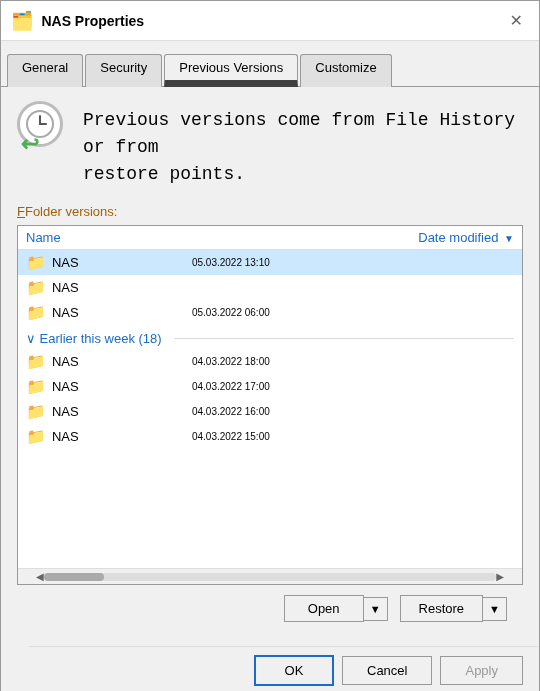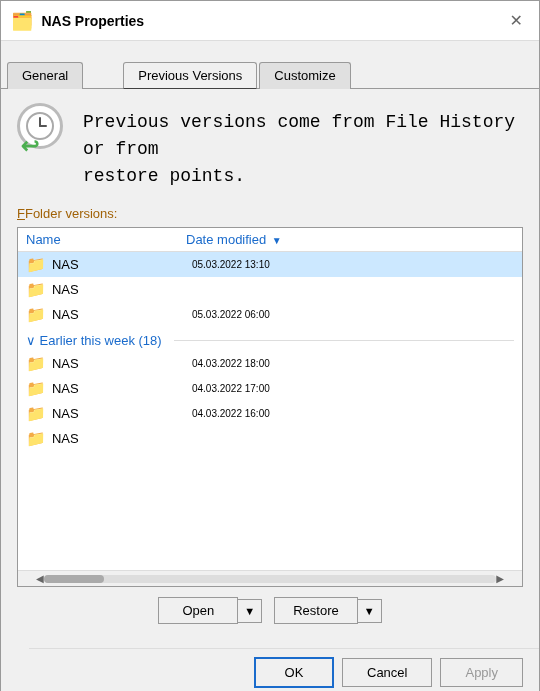--- a/index.html
+++ b/index.html
@@ -40,41 +40,40 @@
       border: none;
       font-size: 16px;
       cursor: pointer;
       color: #666;
       padding: 2px 6px;
     }
     .tabs {
       display: flex;
       background: #f0f0f0;
       border-bottom: 1px solid #999;
-      padding: 20px 6px 0 6px;
+      padding: 12px 6px 0 6px;
       gap: 2px;
     }
     .tab {
       padding: 5px 14px;
       border: 1px solid #999;
       border-bottom: none;
       background: #e0e0e0;
       cursor: pointer;
       font-size: 13px;
       color: #000;
       border-radius: 3px 3px 0 0;
       position: relative;
       bottom: -1px;
     }
     .tab.active {
       background: #f0f0f0;
-      border-bottom: 1px solid #404040;
+      border-bottom: 7px solid #404040;
       font-weight: 500;
       z-index: 1;
-      margin-left: 38px;
     }
     .tab-content {
       padding: 14px 16px;
     }
     .info-section {
       display: flex;
       align-items: flex-start;
       gap: 14px;
       margin-bottom: 16px;
     }
@@ -115,21 +114,21 @@
       display: flex;
       align-items: center;
       padding: 4px 8px;
       border-bottom: 1px solid #ddd;
       background: #fff;
       position: sticky;
       top: 0;
       z-index: 2;
     }
     .col-name { width: 160px; color: #1a6bcc; font-size: 13px; }
-    .col-date { flex: 1; color: #1a6bcc; font-size: 13px; }
+    .col-date { flex: 1; color: #1a6bcc; font-size: 13px; text-align: right; }
     .sort-arrow { color: #1a6bcc; font-size: 10px; margin-left: 2px; }
     .list-item {
       display: flex;
       align-items: center;
       padding: 3px 8px;
       cursor: pointer;
     }
     .list-item.selected { background: #cce8ff; }
     .item-icon { font-size: 16px; margin-right: 6px; color: #e8a000; }
     .item-name { width: 140px; font-size: 13px; color: #000; }
@@ -169,21 +168,21 @@
       border-radius: 4px;
     }
     .scroll-arrow {
       font-size: 10px;
       color: #666;
       cursor: pointer;
     }
     .bottom-buttons-section {
       display: flex;
       align-items: center;
-      justify-content: center;
+      justify-content: flex-end;
       padding: 10px 16px;
       gap: 2px;
     }
     .btn-group {
       display: flex;
       align-items: center;
     }
     .btn {
       padding: 5px 18px;
       background: #f0f0f0;
@@ -231,20 +230,21 @@
 <div class="dialog">
 
   <div class="title-bar">
     <span class="title-bar-icon">🗂️</span>
     <span class="title-bar-text">NAS Properties</span>
     <button class="title-bar-close">✕</button>
   </div>
 
   <div class="tabs">
     <div class="tab">General</div>
+    <div class="tab">Security</div>
     <div class="tab active">Previous Versions</div>
     <div class="tab">Customize</div>
   </div>
 
   <div class="tab-content">
 
     <div class="info-section">
       <div class="info-icon">
 
         <div style="position:relative;width:52px;height:52px;">
@@ -311,20 +311,21 @@
           <span class="item-date">04.03.2022 17:00</span>
         </div>
         <div class="list-item">
           <span class="item-icon">📁</span>
           <span class="item-name">NAS</span>
           <span class="item-date">04.03.2022 16:00</span>
         </div>
         <div class="list-item">
           <span class="item-icon">📁</span>
           <span class="item-name">NAS</span>
+          <span class="item-date">04.03.2022 15:00</span>
         </div>
       </div>
 
       <div class="h-scroll-bar">
         <span class="scroll-arrow">◀</span>
         <div class="h-scroll-track">
           <div class="h-scroll-thumb"></div>
         </div>
         <span class="scroll-arrow">▶</span>
       </div>

